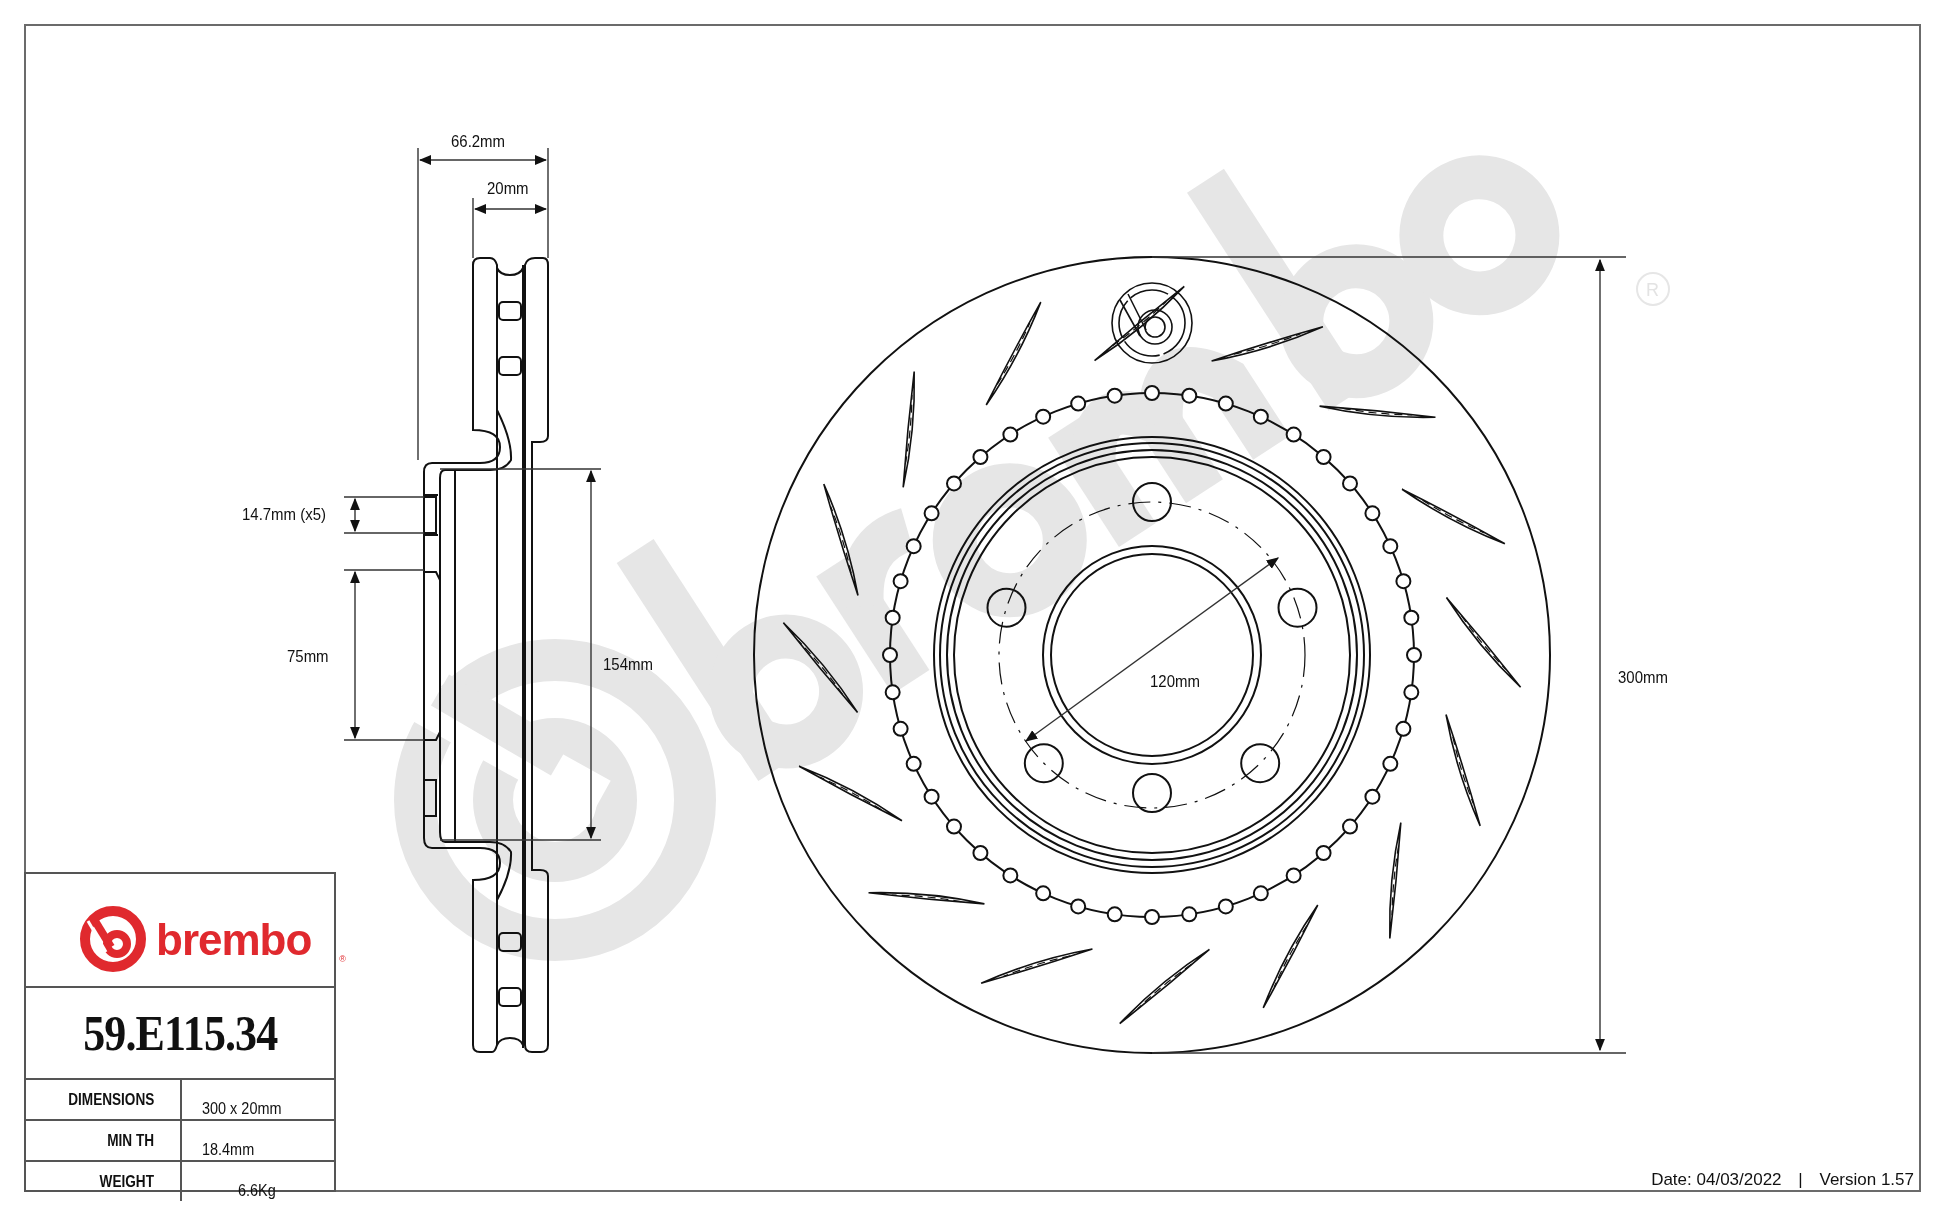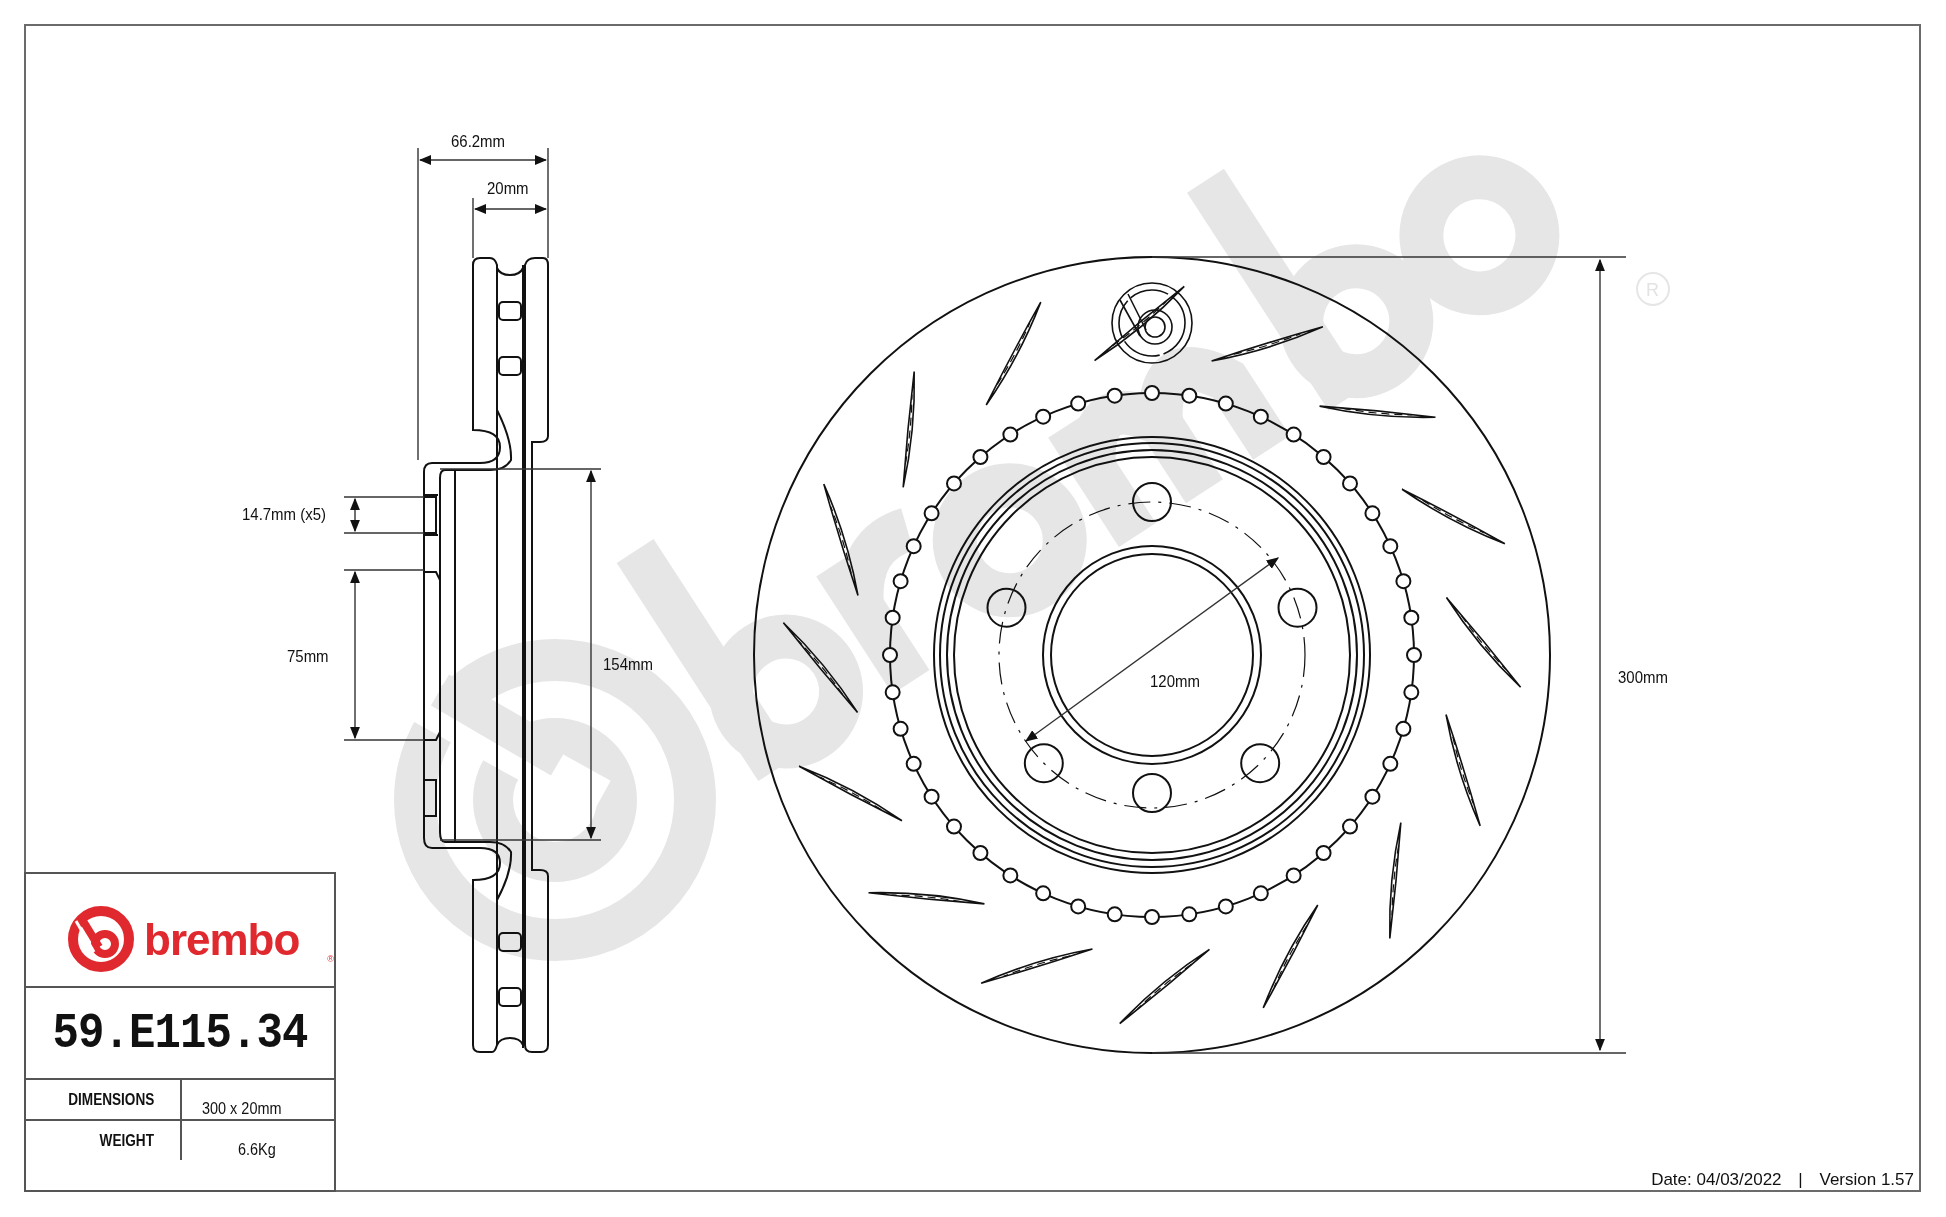--- a/index.html
+++ b/index.html
@@ -5,24 +5,24 @@
   html, body { margin:0; padding:0; background:#ffffff; }
   body { width:1946px; height:1217px; position:relative; overflow:hidden;
          font-family:"Liberation Sans", sans-serif; color:#111; }
   .frame { position:absolute; left:24px; top:24px; width:1897px; height:1168px;
            border:2px solid #6b6b6b; box-sizing:border-box; }
   svg.drawing { position:absolute; left:0; top:0; }
   .dimlabel { position:absolute; font-size:17px; font-family:"Liberation Sans", sans-serif;
               color:#111; white-space:nowrap; transform:scaleX(0.88); transform-origin:left top; }
   .titleblock { position:absolute; left:24px; top:872px; width:312px; height:320px;
                 border:2px solid #555; box-sizing:border-box; background:#fff; }
-  .tb-logo { height:112px; border-bottom:2px solid #555; position:relative; }
+  .tb-logo { height:112px; border-bottom:2px solid #555; position:relative;padding-left:12px; }
   .tb-part { height:90px; border-bottom:2px solid #555; display:flex; align-items:center;
              justify-content:center; font-weight:bold; font-size:50px; letter-spacing:-1px;
-             font-family:Liberation Mono, monospace; transform-origin:center; }
+             font-family:Liberation Serif, serif; transform-origin:center; }
   .tb-part span { display:inline-block; transform:scaleX(0.88); }
   .tb-row { display:flex; height:39px; border-bottom:2px solid #555; }
   .tb-row:last-child { border-bottom:none;gap:36px; }
   .tb-key { width:156px; border-right:2px solid #555; box-sizing:border-box; display:flex;
             align-items:center; justify-content:flex-end; padding-right:26px;
             font-weight:bold; font-size:16px;text-align:right; }
   .tb-key span, .tb-val span { display:inline-block; transform:scaleX(0.85); }
   .tb-key span { transform-origin:right center; }
   .tb-val { flex:1; display:flex; align-items:center; padding-left:20px; font-size:17px;margin-top:18px; }
   .tb-val span { transform-origin:left center; }
@@ -271,20 +271,28 @@
   <div class="tb-row">
     <div class="tb-key">
         <span>DIMENSIONS</span>
       </div>
     <div class="tb-val">
         <span>300 x 20mm</span>
       </div>
   </div>
   <div class="tb-row">
     <div class="tb-key">
+        <span>MIN TH</span>
+      </div>
+    <div class="tb-val">
+        <span>18.4mm</span>
+      </div>
+  </div>
+  <div class="tb-row">
+    <div class="tb-key">
         <span>WEIGHT</span>
       </div>
     <div class="tb-val">
         <span>6.6Kg</span>
       </div>
   </div>
 </div>
 
 <div class="footer">
   <span>Date: 04/03/2022</span>

